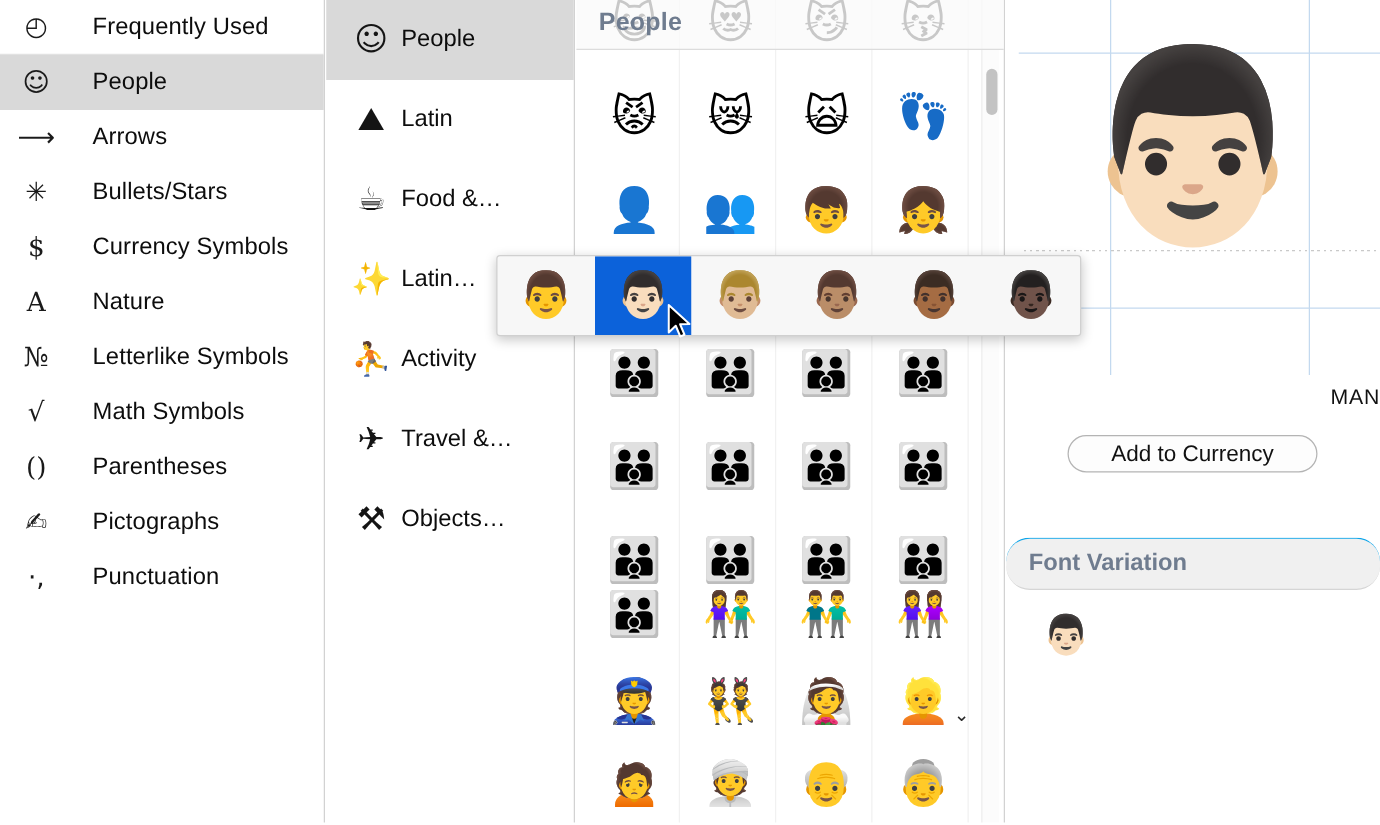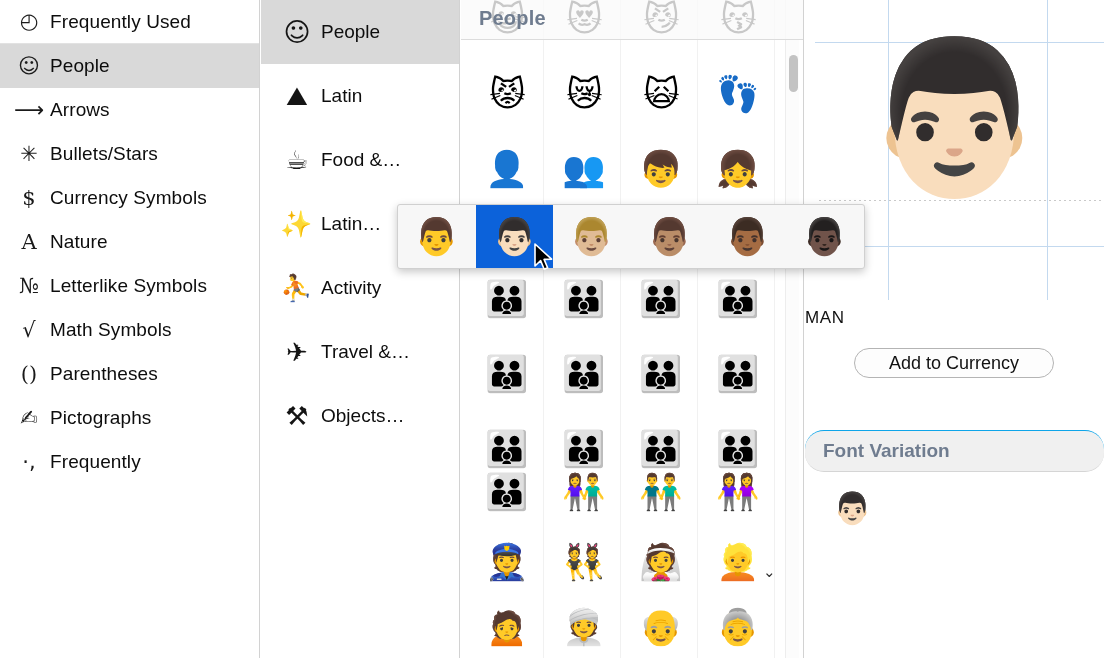--- a/index.html
+++ b/index.html
@@ -38,20 +38,21 @@
     line-height: 1;
     color: #1a1a1a;
     font-family: "DejaVu Sans", sans-serif;
   }
   .side-ico.serif { font-family: "DejaVu Serif", serif; }
   .side-lbl {
     font-size: 19px;
     color: #0d0d0d;
     letter-spacing: .1px;
     white-space: nowrap;
+    margin-left: 24px;
   }
 
   
   #subcats {
     position: absolute; left: 261px; top: 0;
     width: 199px; height: 660px;
     background: #ffffff;
     border-right: 1px solid #d2d2d2;
   }
   .sub-row {
@@ -165,21 +166,21 @@
   #bigemoji {
     position: absolute; left: 0; top: 36px;
     width: 299px;
     text-align: center;
     font-size: 150px; line-height: 1.08;
     font-family: "DejaVu Sans", sans-serif;
     user-select: none;
   }
   #glyphname {
     position: absolute; left: 0; top: 308px;
-    width: 299px; text-align: left;
+    width: 299px; text-align: right;
     font-size: 17px; color: #111111;
     letter-spacing: .6px;
   }
   #favbtn {
     position: absolute; left: 49px; top: 348px;
     width: 200px; height: 30px;
     border: 1px solid #b4b4b4;
     border-radius: 15px;
     background: #fdfdfd;
     font-size: 18px; color: #111111;
@@ -288,21 +289,21 @@
       <div class="side-row">
         <span class="side-ico serif">()</span>
         <span class="side-lbl">Parentheses</span>
       </div>
       <div class="side-row">
         <span class="side-ico">✍</span>
         <span class="side-lbl">Pictographs</span>
       </div>
       <div class="side-row">
         <span class="side-ico">·,</span>
-        <span class="side-lbl">Frequently</span>
+        <span class="side-lbl">Punctuation</span>
       </div>
     </div>
 
   <div id="subcats">
       <div class="sub-row selected">
         <span class="sub-ico">☺</span>
         <span class="sub-lbl">People</span>
       </div>
       <div class="sub-row">
         <span class="sub-ico">⛰</span>

